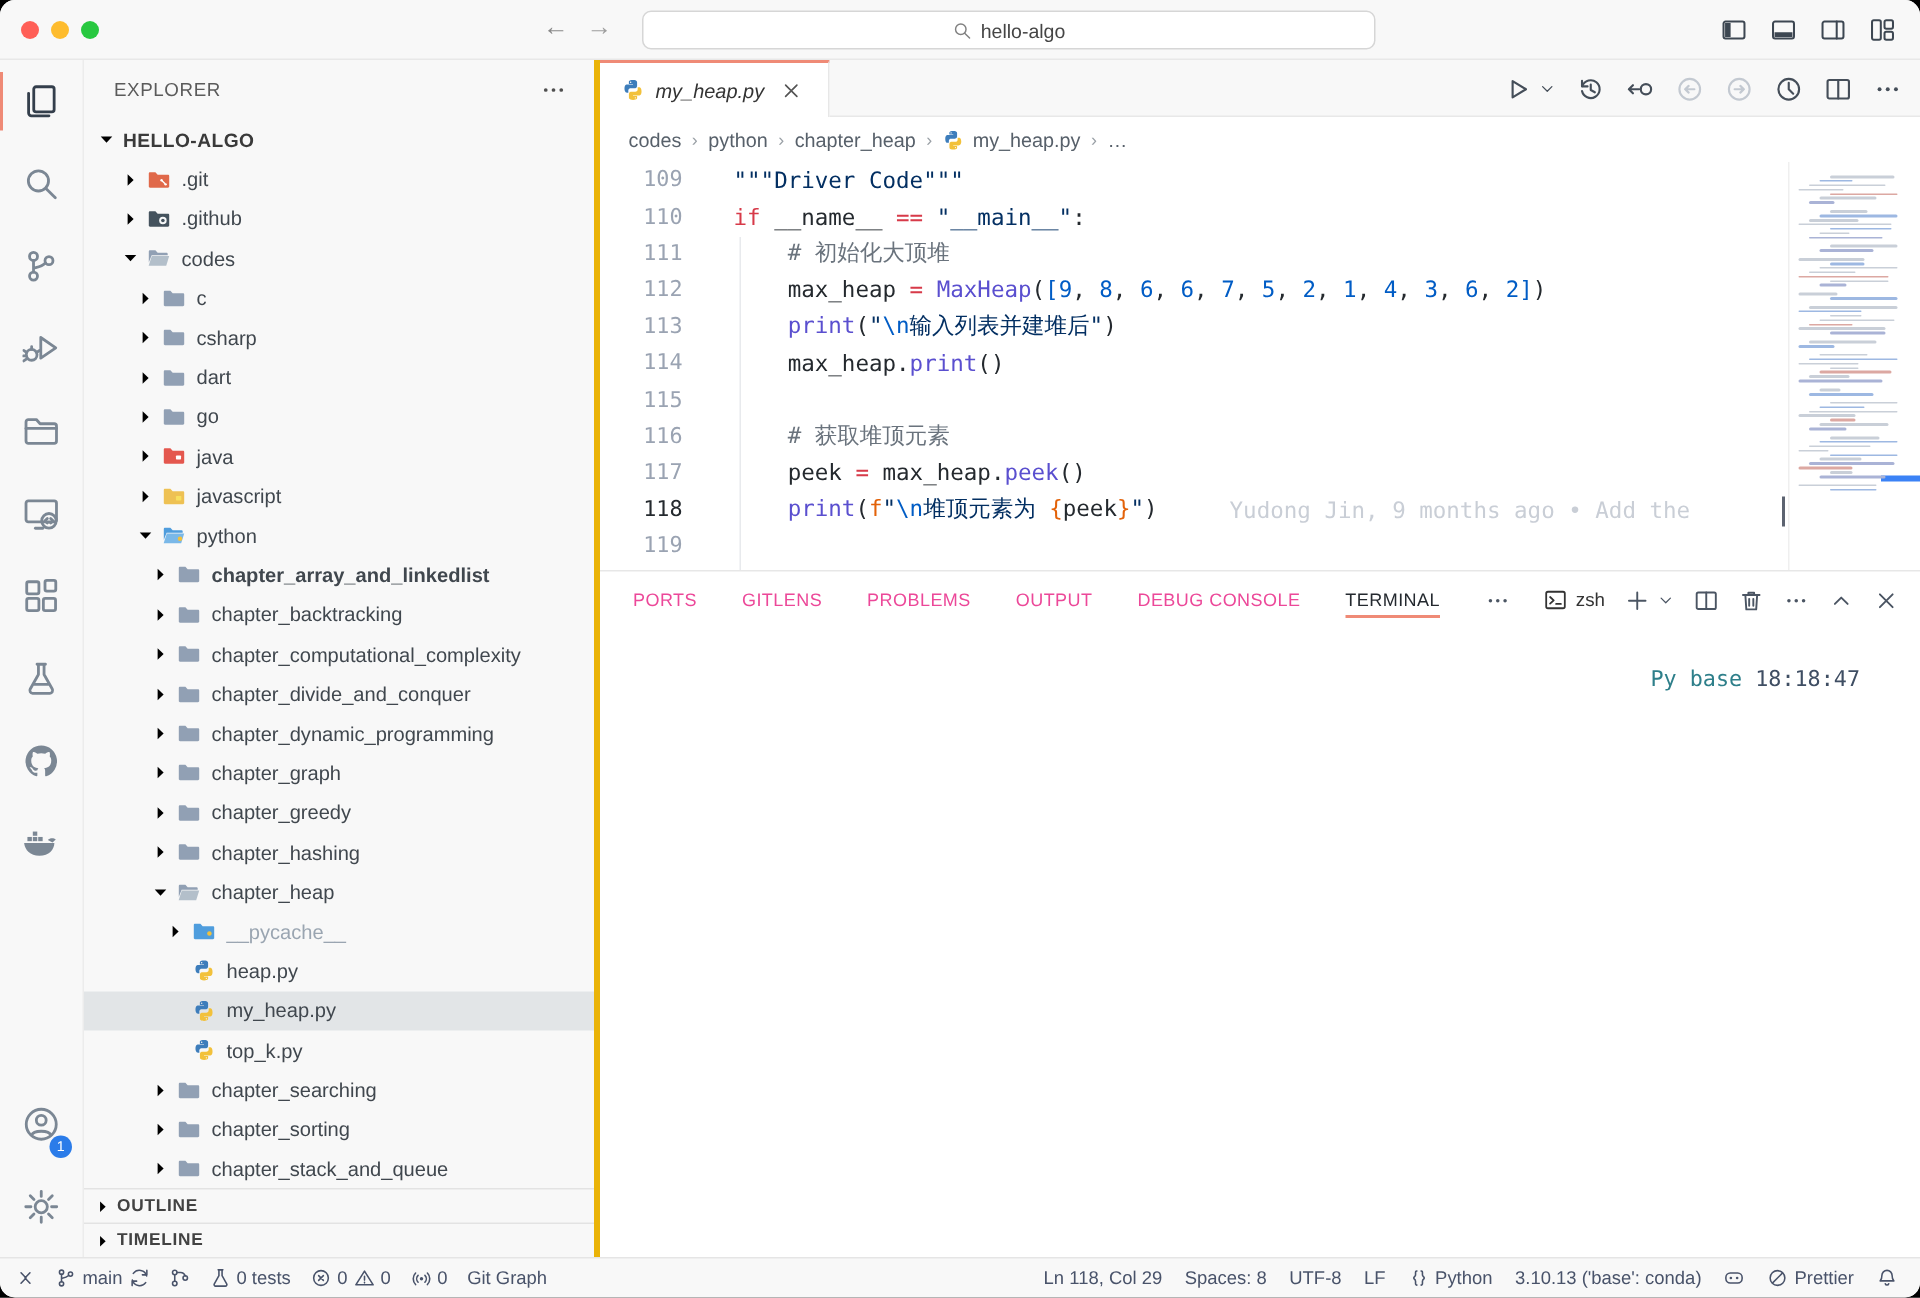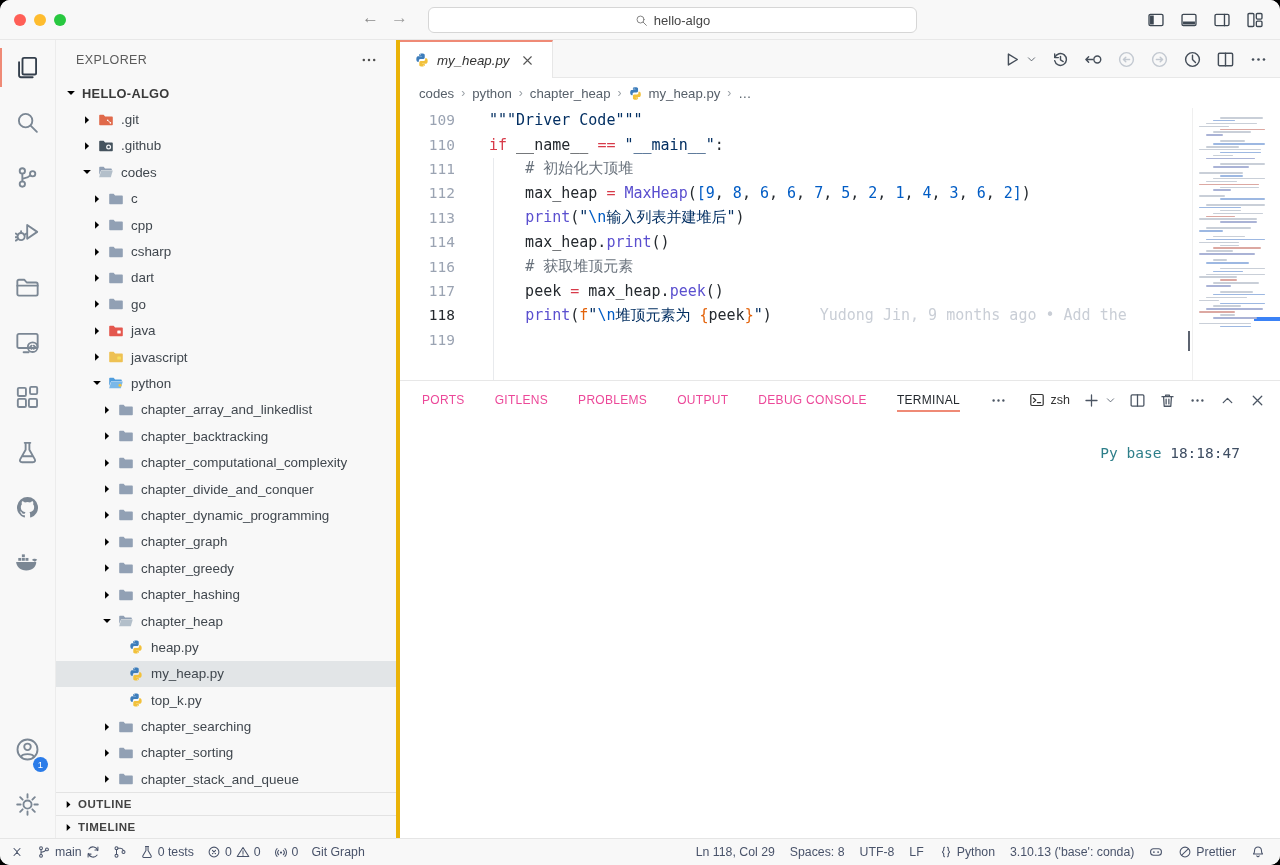--- a/index.html
+++ b/index.html
@@ -358,33 +358,20 @@
           <span class="twisty">
             <svg viewBox="0 0 16 16">
               <path d="M5.8 3.6 l4.6 4.4 -4.6 4.4"></path>
             </svg>
           </span>
           <span class="icn ficon" style="width: 16px; height: 16px;">
             <svg viewBox="0 0 16 16">
               <path stroke="none" fill="#91a0b4" d="M1.2 3.6c0-.44.36-.8.8-.8h3.6l1.5 1.7h6.9c.44 0 .8.36.8.8v7.1c0 .44-.36.8-.8.8H2c-.44 0-.8-.36-.8-.8z"></path>
             </svg>
           </span>
-          <span class="tlabel">cpp</span>
-        </div>
-        <div class="trow" style="padding-left: 34px;">
-          <span class="twisty">
-            <svg viewBox="0 0 16 16">
-              <path d="M5.8 3.6 l4.6 4.4 -4.6 4.4"></path>
-            </svg>
-          </span>
-          <span class="icn ficon" style="width: 16px; height: 16px;">
-            <svg viewBox="0 0 16 16">
-              <path stroke="none" fill="#91a0b4" d="M1.2 3.6c0-.44.36-.8.8-.8h3.6l1.5 1.7h6.9c.44 0 .8.36.8.8v7.1c0 .44-.36.8-.8.8H2c-.44 0-.8-.36-.8-.8z"></path>
-            </svg>
-          </span>
           <span class="tlabel">csharp</span>
         </div>
         <div class="trow" style="padding-left: 34px;">
           <span class="twisty">
             <svg viewBox="0 0 16 16">
               <path d="M5.8 3.6 l4.6 4.4 -4.6 4.4"></path>
             </svg>
           </span>
           <span class="icn ficon" style="width: 16px; height: 16px;">
             <svg viewBox="0 0 16 16">
@@ -442,21 +429,21 @@
           </span>
           <span class="icn ficon" style="width: 16px; height: 16px;">
             <svg viewBox="0 0 16 16">
               <path stroke="none" fill="#4f9ddd" d="M1.2 3.6c0-.44.36-.8.8-.8h3.6l1.5 1.7h5.9c.44 0 .8.36.8.8v.9H3.1L1.2 11z"></path>
               <path stroke="none" fill="#7ab8e8" d="M3.2 6.6h11.6l-2 6.6H1.1z"></path>
               <circle cx="12" cy="10.2" r="1.5" fill="#f2c13b" stroke="none"></circle>
             </svg>
           </span>
           <span class="tlabel">python</span>
         </div>
-        <div class="trow" style="padding-left: 44px;">
+        <div class="trow" style="padding-left: 44px; font-weight: bold;">
           <span class="twisty">
             <svg viewBox="0 0 16 16">
               <path d="M5.8 3.6 l4.6 4.4 -4.6 4.4"></path>
             </svg>
           </span>
           <span class="icn ficon" style="width: 16px; height: 16px;">
             <svg viewBox="0 0 16 16">
               <path stroke="none" fill="#91a0b4" d="M1.2 3.6c0-.44.36-.8.8-.8h3.6l1.5 1.7h6.9c.44 0 .8.36.8.8v7.1c0 .44-.36.8-.8.8H2c-.44 0-.8-.36-.8-.8z"></path>
             </svg>
           </span>
@@ -559,20 +546,34 @@
               <path d="M3.6 5.8 l4.4 4.6 4.4-4.6"></path>
             </svg>
           </span>
           <span class="icn ficon" style="width: 16px; height: 16px;">
             <svg viewBox="0 0 16 16">
               <path stroke="none" fill="#91a0b4" d="M1.2 3.6c0-.44.36-.8.8-.8h3.6l1.5 1.7h5.9c.44 0 .8.36.8.8v.9H3.1L1.2 11z"></path>
               <path stroke="none" fill="#b3bfca" d="M3.2 6.6h11.6l-2 6.6H1.1z"></path>
             </svg>
           </span>
           <span class="tlabel">chapter_heap</span>
+        </div>
+        <div class="trow" style="padding-left: 54px;">
+          <span class="twisty">
+            <svg viewBox="0 0 16 16">
+              <path d="M5.8 3.6 l4.6 4.4 -4.6 4.4"></path>
+            </svg>
+          </span>
+          <span class="icn ficon" style="width: 16px; height: 16px;">
+            <svg viewBox="0 0 16 16">
+              <path stroke="none" fill="#4f9ddd" d="M1.2 3.6c0-.44.36-.8.8-.8h3.6l1.5 1.7h6.9c.44 0 .8.36.8.8v7.1c0 .44-.36.8-.8.8H2c-.44 0-.8-.36-.8-.8z"></path>
+              <circle cx="11.6" cy="9.4" r="1.5" fill="#f2c13b" stroke="none"></circle>
+            </svg>
+          </span>
+          <span class="tlabel muted">__pycache__</span>
         </div>
         <div class="trow" style="padding-left: 54px;">
           <span class="twisty"></span>
           <span class="icn ficon" style="width: 16px; height: 16px;">
             <svg viewBox="0 0 16 16">
               <g stroke="none">
                 <path fill="#3d7dbb" d="M7.95 1.4c-2.9 0-2.7 1.26-2.7 1.26l.01 1.3h2.75v.39H4.16s-1.84-.21-1.84 2.7 1.61 2.8 1.61 2.8h.96V8.5s-.05-1.61 1.58-1.61h2.73s1.53.02 1.53-1.48V2.93S11 1.4 7.95 1.4zM6.44 2.28a.49.49 0 1 1 0 .98.49.49 0 0 1 0-.98z"></path>
                 <path fill="#f2c13b" d="M8.05 14.6c2.9 0 2.7-1.26 2.7-1.26l-.01-1.3H8v-.39h3.85s1.84.21 1.84-2.7-1.61-2.8-1.61-2.8h-.96v1.35s.05 1.61-1.58 1.61H6.81s-1.53-.02-1.53 1.48v2.48s-.23 1.53 2.77 1.53z"></path>
                 <circle fill="#fff" cx="9.56" cy="13.23" r=".4"></circle>
               </g>
@@ -776,20 +777,21 @@
     </div>
 
   <div class="codearea" id="codearea">
     <div class="indent-guide"></div>
   <div class="cline"><span class="ln">109</span><span class="ltext"><span class="tk-s">"""Driver Code"""</span></span></div>
       <div class="cline"><span class="ln">110</span><span class="ltext"><span class="tk-k">if </span><span class="tk-p">__name__ </span><span class="tk-k">== </span><span class="tk-s">"__main__"</span><span class="tk-p">:</span></span></div>
       <div class="cline"><span class="ln">111</span><span class="ltext"><span class="tk-p">    </span><span class="tk-c"># 初始化大顶堆</span></span></div>
       <div class="cline"><span class="ln">112</span><span class="ltext"><span class="tk-p">    max_heap </span><span class="tk-k">= </span><span class="tk-f">MaxHeap</span><span class="tk-p">(</span><span class="tk-n">[</span><span class="tk-n">9</span><span class="tk-p">, </span><span class="tk-n">8</span><span class="tk-p">, </span><span class="tk-n">6</span><span class="tk-p">, </span><span class="tk-n">6</span><span class="tk-p">, </span><span class="tk-n">7</span><span class="tk-p">, </span><span class="tk-n">5</span><span class="tk-p">, </span><span class="tk-n">2</span><span class="tk-p">, </span><span class="tk-n">1</span><span class="tk-p">, </span><span class="tk-n">4</span><span class="tk-p">, </span><span class="tk-n">3</span><span class="tk-p">, </span><span class="tk-n">6</span><span class="tk-p">, </span><span class="tk-n">2</span><span class="tk-n">]</span><span class="tk-p">)</span></span></div>
       <div class="cline"><span class="ln">113</span><span class="ltext"><span class="tk-p">    </span><span class="tk-f">print</span><span class="tk-p">(</span><span class="tk-s">"</span><span class="tk-n">\n</span><span class="tk-s">输入列表并建堆后</span><span class="tk-s">"</span><span class="tk-p">)</span></span></div>
       <div class="cline"><span class="ln">114</span><span class="ltext"><span class="tk-p">    max_heap.</span><span class="tk-f">print</span><span class="tk-p">()</span></span></div>
+      <div class="cline"><span class="ln">115</span><span class="ltext"></span></div>
       <div class="cline"><span class="ln">116</span><span class="ltext"><span class="tk-p">    </span><span class="tk-c"># 获取堆顶元素</span></span></div>
       <div class="cline"><span class="ln">117</span><span class="ltext"><span class="tk-p">    peek </span><span class="tk-k">= </span><span class="tk-p">max_heap.</span><span class="tk-f">peek</span><span class="tk-p">()</span></span></div>
       <div class="cline"><span class="ln cur">118</span><span class="ltext"><span class="tk-p">    </span><span class="tk-f">print</span><span class="tk-p">(</span><span class="tk-o">f</span><span class="tk-s">"</span><span class="tk-n">\n</span><span class="tk-s">堆顶元素为 </span><span class="tk-o">{</span><span class="tk-p">peek</span><span class="tk-o">}</span><span class="tk-s">"</span><span class="tk-p">)</span></span><span class="blame">Yudong Jin, 9 months ago • Add the</span></div>
       <div class="cline"><span class="ln">119</span><span class="ltext"></span></div>
     </div>
   <div class="cursor-bar"></div>
 
   <div class="minimap" id="minimap">
     <div class="overview-cursor"></div>
   <div class="mml" style="left: 27px; top: 8.9px; width: 43px; background: rgb(201, 207, 216);"></div>

